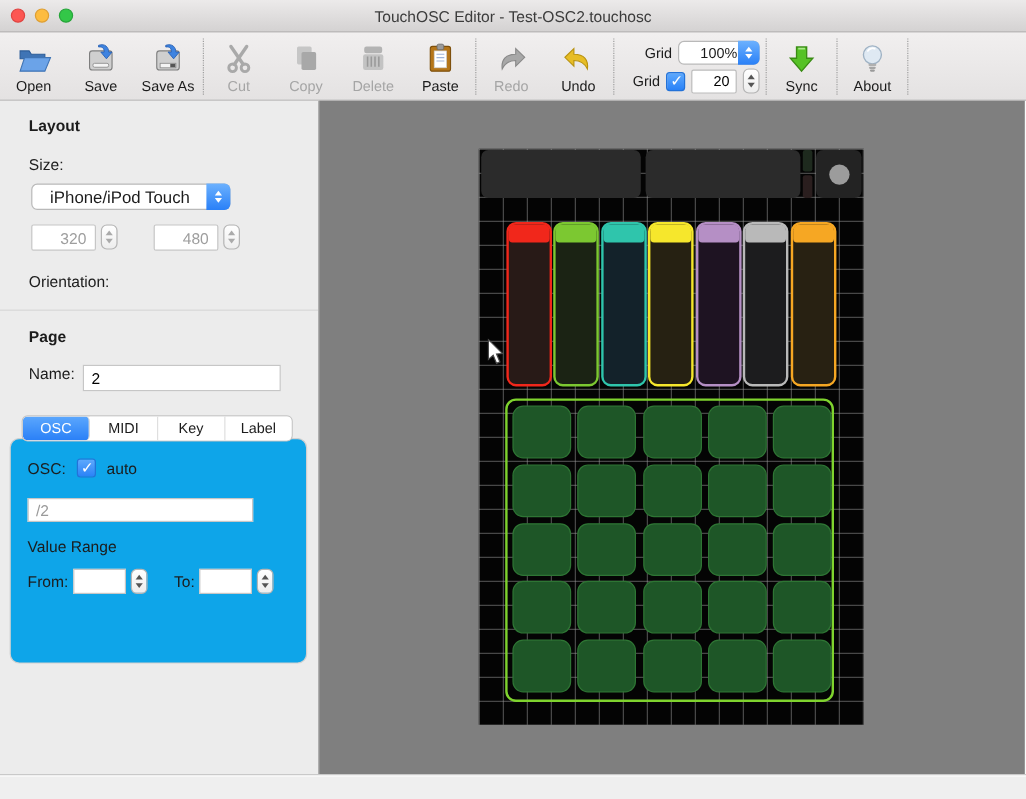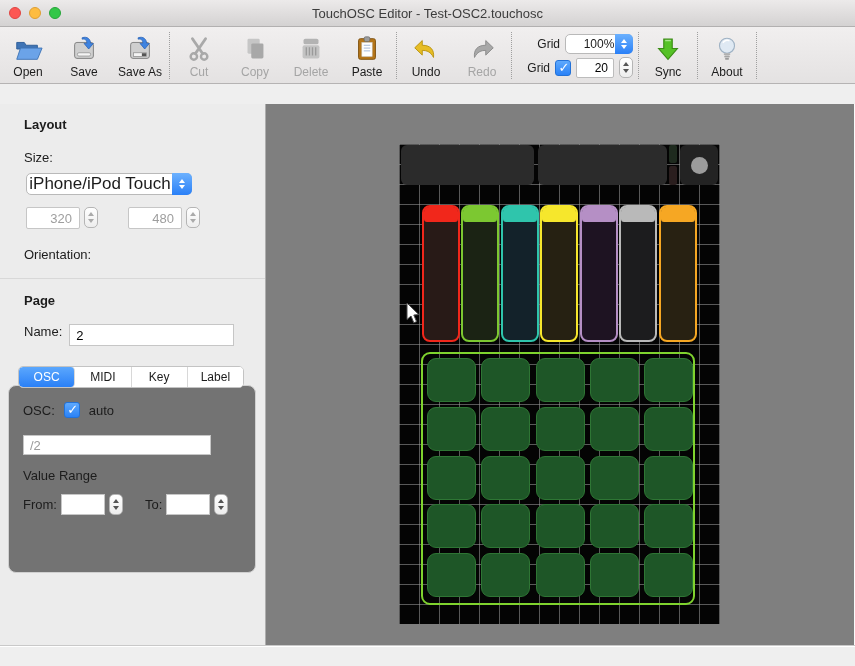--- a/index.html
+++ b/index.html
@@ -32,41 +32,41 @@
   .chev-up   { width:0; height:0; border-left:3.5px solid transparent; border-right:3.5px solid transparent; border-bottom:4px solid #fff; }
   .chev-down { width:0; height:0; border-left:3.5px solid transparent; border-right:3.5px solid transparent; border-top:4px solid #fff; }
   .checkbox { width:16px; height:16px; border-radius:3px; background:linear-gradient(#5ea9fd,#2a82f7); border:1px solid #2372d8; position:relative; }
   .checkbox::after { content:"✓"; position:absolute; left:2.5px; top:-1px; color:#fff; font-size:13px; font-weight:bold; }
   .num-field { width:38px; height:20px; border:1px solid #bcbcbc; background:#fff; border-radius:2px; font-size:12px; text-align:right; padding-right:5px; font-family:"Liberation Sans",sans-serif; }
   .stepper { width:14px; height:21px; background:linear-gradient(#ffffff,#ededed); border:1px solid #b5b5b5; border-radius:5px; display:flex; flex-direction:column; align-items:center; justify-content:center; gap:3px; }
   .stepper .chev-up   { border-bottom-color:#555; }
   .stepper .chev-down { border-top-color:#555; }
 
   
-  .content { flex:1 1 auto; display:flex; min-height:0;margin-top:20px; }
+  .content { flex:1 1 auto; display:flex; min-height:0; }
   .sidebar { width:266px; background:#ececec; border-right:1px solid #aeaeae; padding:13px 0 0 0; flex:0 0 auto; position:relative; }
   .sb-heading { font-weight:bold; margin:0 0 0 24px; }
   .sb-label { margin:18px 0 8px 24px; }
   .dropdown { margin-left:26px; height:22px; background:#fff; border:1px solid #b9b9b9; border-radius:5px; display:flex; align-items:center; position:relative; }
-  .dropdown .dd-text { flex:1; text-align:center; padding-right:18px; font-size:17px; }
+  .dropdown .dd-text { flex:1; text-align:center; padding-right:18px; font-size:14px; }
   .dropdown .combo-cap { width:20px; height:22px; border-radius:0 5px 5px 0; }
   .dd-size { width:166px; }
   .dd-orient { width:111px; }
   .dim-row { display:flex; margin:12px 0 0 26px; gap:4px; }
   .dim-input { width:54px; height:22px; border:1px solid #c6c6c6; background:#fff; border-radius:2px; color:#9e9e9e; text-align:right; padding-right:7px; font-size:13px; font-family:"Liberation Sans",sans-serif; }
   .dim-gap { width:22px; }
   .stepper.dis .chev-up { border-bottom-color:#aaa; } .stepper.dis .chev-down { border-top-color:#aaa; }
   .sb-divider { border-top:1px solid #d8d8d8; margin:16px 0 0 0; }
   .name-row { display:flex; align-items:flex-start; margin:16px 0 0 24px; gap:7px; }
   .name-input { width:165px; height:22px; border:1px solid #c6c6c6; background:#fff; padding-left:6px; font-size:13px; font-family:"Liberation Sans",sans-serif; }
   .tabs { display:flex; margin:20px 0 0 18px; width:226px; height:22px; background:#fff; border:1px solid #c3c3c3; border-radius:5px; overflow:hidden; position:relative; z-index:2; }
   .tab { flex:1; display:flex; align-items:center; justify-content:center; font-size:12px; border-right:1px solid #d8d8d8; background:#fff; }
   .tab:last-child { border-right:none; }
   .tab.selected { background:linear-gradient(#5ba7fd,#2a80f7); color:#fff; border-radius:4px; }
-  .osc-panel { position:relative; margin:-3px 0 0 8px; width:248px; height:188px; background:#737373; border:1px solid #d0d0d0; border-radius:8px; padding:14px 0 0 14px; z-index:1; }
+  .osc-panel { position:relative; margin:-3px 0 0 8px; width:248px; height:188px; background:#0ea5e9; border:1px solid #d0d0d0; border-radius:8px; padding:14px 0 0 14px; z-index:1; }
   .osc-row { display:flex; align-items:center; gap:9px; margin-top:2px; }
   .addr-input { margin-top:17px; width:188px; height:20px; border:1px solid #c6c6c6; background:#fff; padding-left:6px; font-size:13px; font-family:"Liberation Sans",sans-serif; }
   .addr-input::placeholder { color:#9a9a9a; opacity:1; }
   .vr-label { margin-top:13px; }
   .range-row { display:flex; align-items:center; margin-top:11px; gap:4px; }
   .range-input { width:44px; height:21px; border:1px solid #c6c6c6; background:#fff; font-size:13px; }
   .range-gap { width:14px; }
 
   
   .main { flex:1 1 auto; background:#7f7f7f; position:relative; border-right:1px solid #fafafa; }
@@ -184,36 +184,36 @@
           <rect x="13" y="3" width="6" height="5" rx="1.5" fill="#9b9b9b" stroke="#6e6e6e" stroke-width="0.8"></rect>
           <rect x="10.5" y="9" width="11" height="15" fill="#ffffff" stroke="#cccccc" stroke-width="0.6"></rect>
           <path d="M12.5 12 h7 M12.5 15 h7 M12.5 18 h7" stroke="#9fb4d8" stroke-width="1"></path>
         </svg>
       </div>
       <div class="tb-label">Paste</div>
     </div>
 
     <div class="tb-sep"></div>
 
+    <div class="tb-btn disabled">
+      <div class="tb-icon">
+        <svg width="30" height="30" viewBox="0 0 32 32">
+          <path d="M20 7 L20 12 C11 12 7 17 8 25 C11 19 15 17.5 20 17.5 L20 22.5 L28 14.7 Z" fill="#a8a8a8" stroke="#8a8a8a" stroke-width="1"></path>
+        </svg>
+      </div>
+      <div class="tb-label">Redo</div>
+    </div>
+
     <div class="tb-btn">
       <div class="tb-icon">
         <svg width="30" height="30" viewBox="0 0 32 32">
           <path d="M12 7 L12 12 C21 12 25 17 24 25 C21 19 17 17.5 12 17.5 L12 22.5 L4 14.7 Z" fill="#e7bd25" stroke="#b8920e" stroke-width="1"></path>
         </svg>
       </div>
       <div class="tb-label">Undo</div>
-    </div>
-
-    <div class="tb-btn disabled">
-      <div class="tb-icon">
-        <svg width="30" height="30" viewBox="0 0 32 32">
-          <path d="M20 7 L20 12 C11 12 7 17 8 25 C11 19 15 17.5 20 17.5 L20 22.5 L28 14.7 Z" fill="#a8a8a8" stroke="#8a8a8a" stroke-width="1"></path>
-        </svg>
-      </div>
-      <div class="tb-label">Redo</div>
     </div>
 
     <div class="tb-sep"></div>
 
     <div class="zoomgrid">
       <div class="zg-row">
         <span class="zg-label">Grid</span>
         <div class="combo-sm">
           <span class="combo-text">100%</span>
           <span class="combo-cap">

